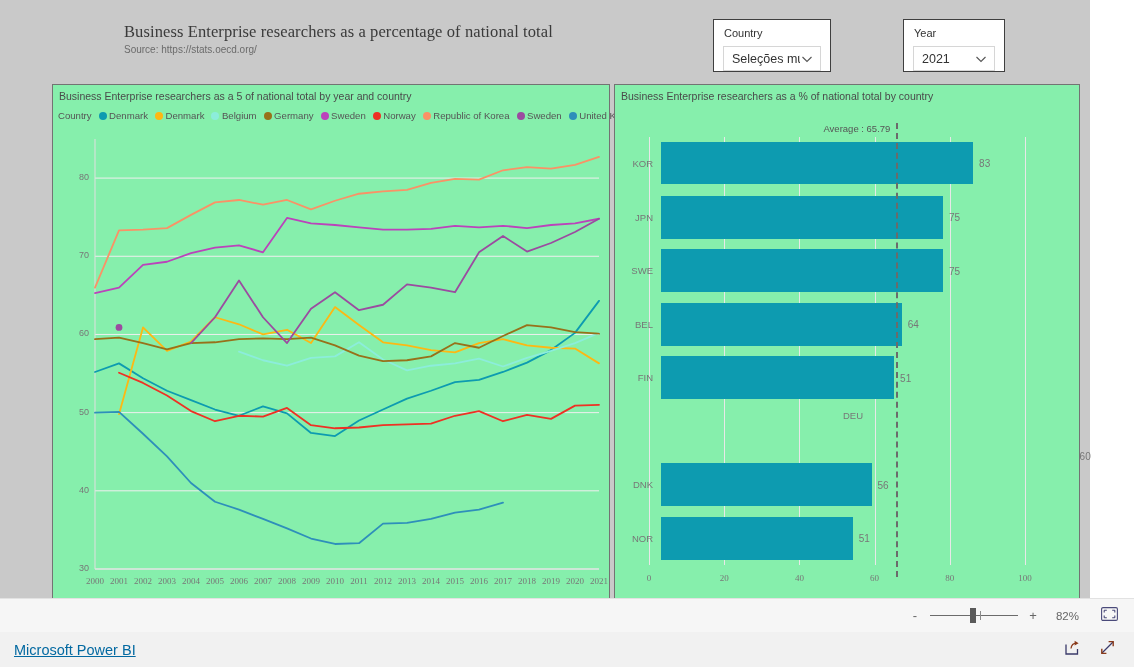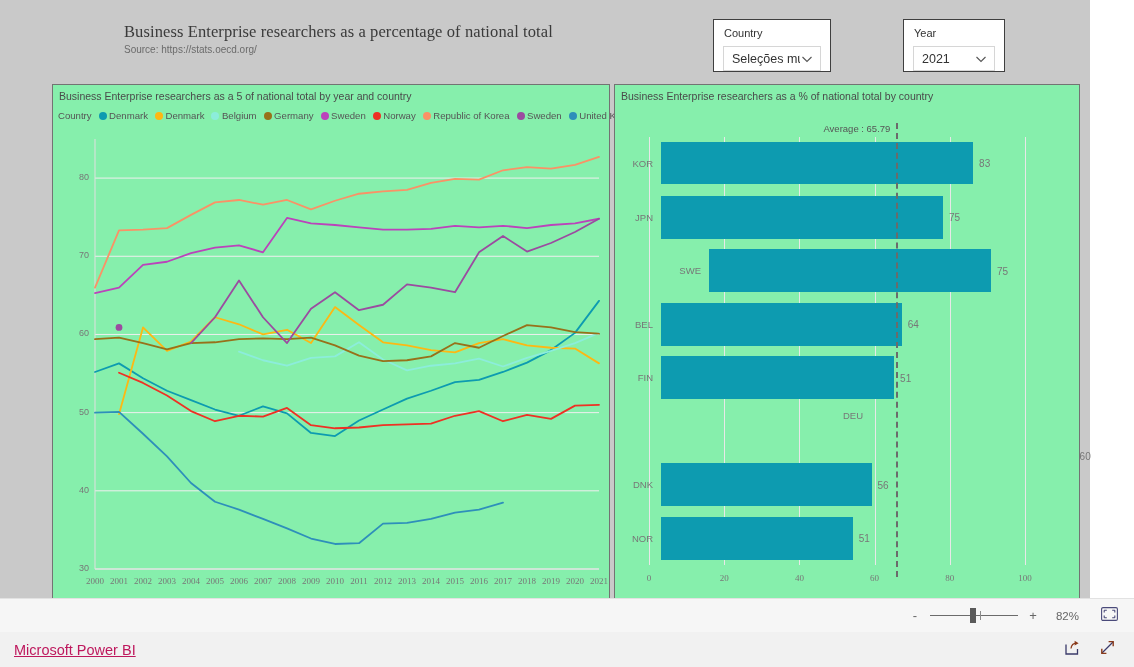--- a/index.html
+++ b/index.html
@@ -149,21 +149,21 @@
   .fit-icon { margin: 0 16px 0 10px; cursor: pointer; }
 
   
   .footer {
     position: absolute; left: 0; top: 632px;
     width: 1134px; height: 35px;
     background: #f1f1f1;
     display: flex; align-items: center;
   }
   .footer-brand {
-    margin-left: 14px; font-size: 14.5px; color: #be185d;
+    margin-left: 14px; font-size: 14.5px; color: #0369a1;
     text-decoration: underline; cursor: pointer;
     font-family: "Liberation Sans", sans-serif;
   }
   .footer-icons { margin-left: auto; display: flex; align-items: center; }
   .footer-icon { margin-right: 18px; cursor: pointer; }
 </style>
 </head>
 <body>
 
 <div id="app">
@@ -277,21 +277,21 @@
             <div class="bar-val" style="left: 318.08px;">83</div>
           </div>
         </div>
         <div class="bar-row" style="top: 88.85px; height: 42.8px;">
           <div class="bar-cat">JPN</div>
           <div class="bar-track">
             <div class="bar-fill" style="width: 282px; background: rgb(13, 155, 176);"></div>
             <div class="bar-val" style="left: 288px;">75</div>
           </div>
         </div>
-        <div class="bar-row" style="top: 142.35px; height: 42.8px; padding-left: 48px;">
+        <div class="bar-row" style="top: 142.35px; height: 42.8px;">
           <div class="bar-cat">SWE</div>
           <div class="bar-track">
             <div class="bar-fill" style="width: 282px; background: rgb(13, 155, 176);"></div>
             <div class="bar-val" style="left: 288px;">75</div>
           </div>
         </div>
         <div class="bar-row" style="top: 195.85px; height: 42.8px;">
           <div class="bar-cat">BEL</div>
           <div class="bar-track">
             <div class="bar-fill" style="width: 240.64px; background: rgb(13, 155, 176);"></div>

